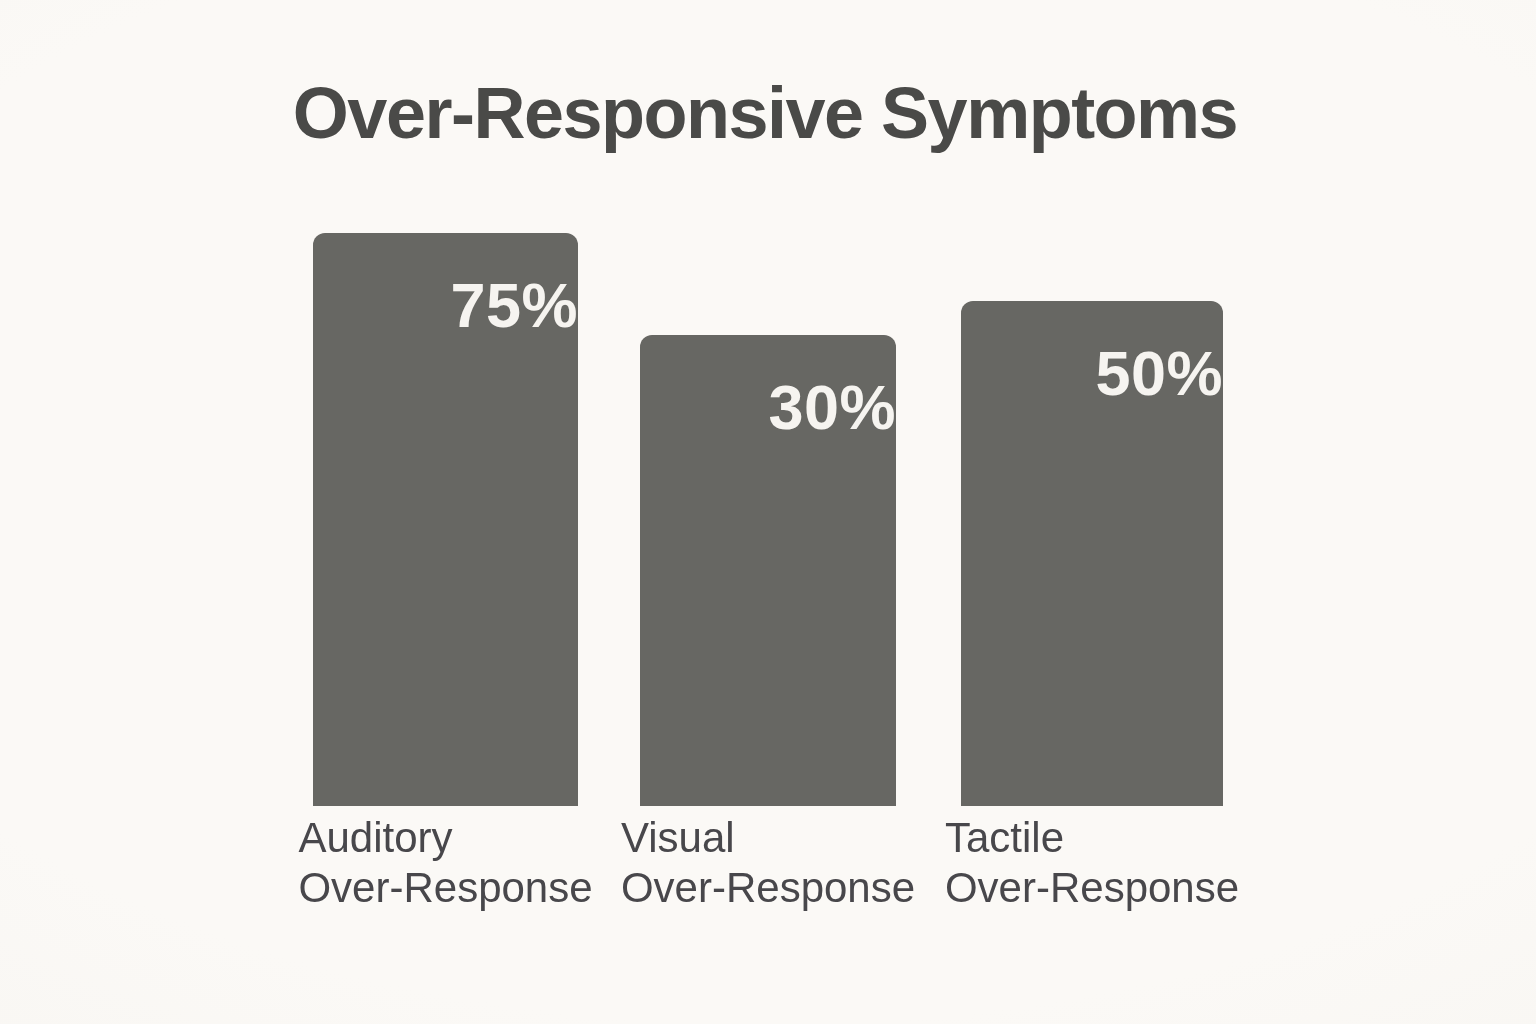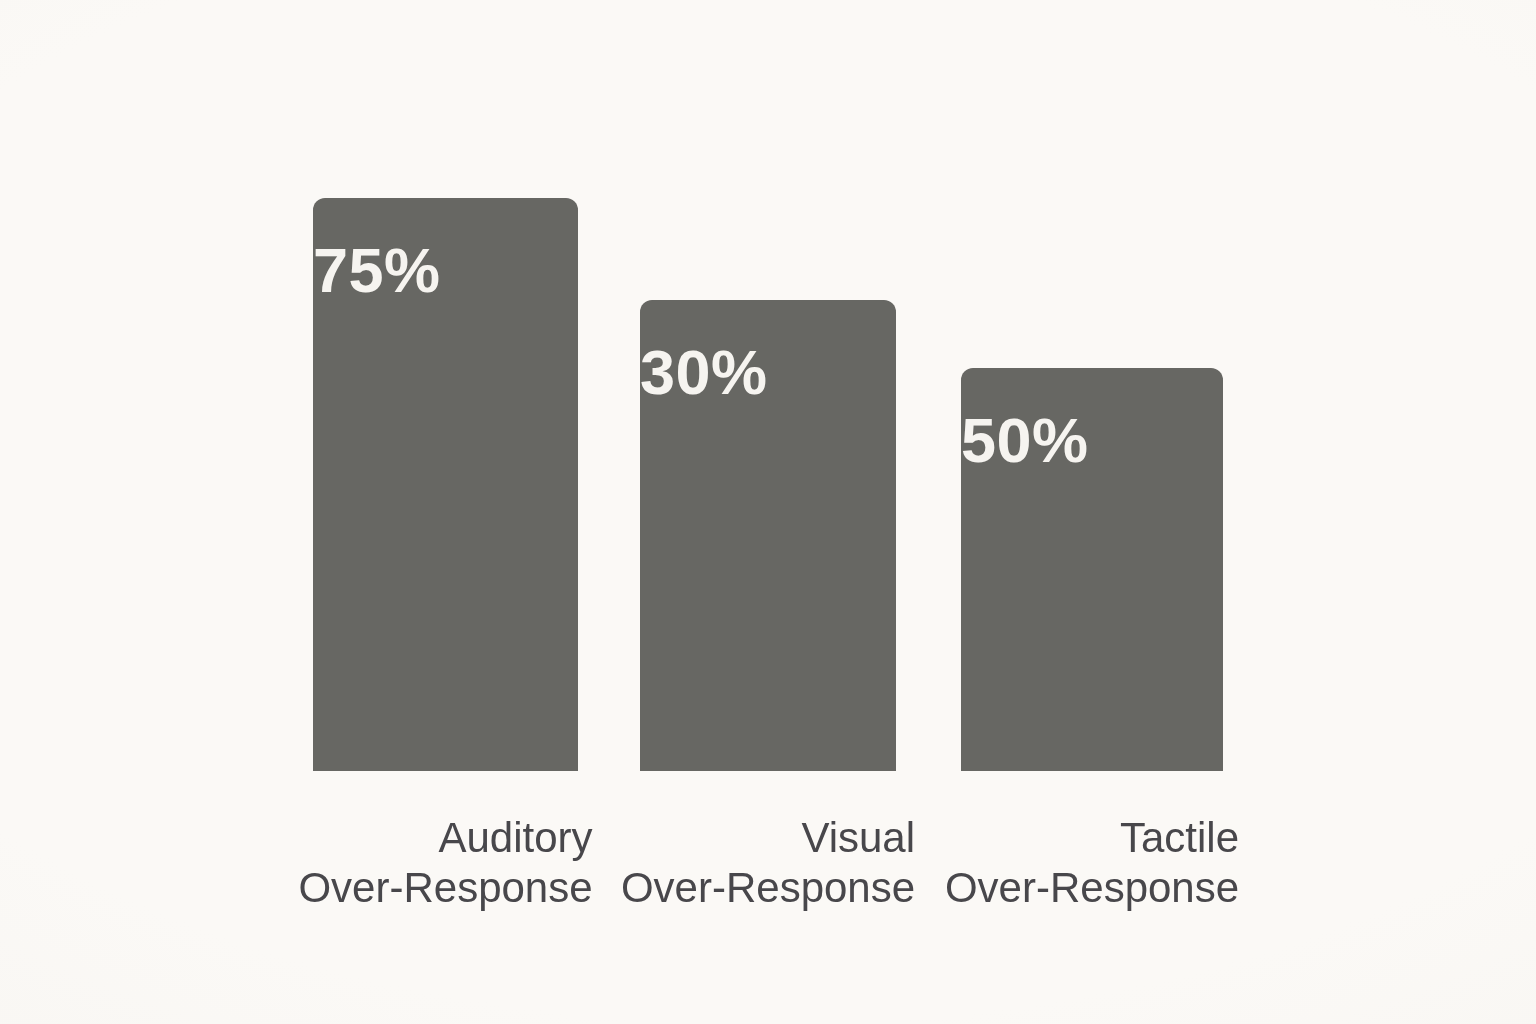--- a/index.html
+++ b/index.html
@@ -46,46 +46,47 @@
     align-items: center;
   }
   .col-0 { width: 265px; }
   .col-1 { width: 256px; margin-left: 62px; }
   .col-2 { width: 262px; margin-left: 65px; }
   .bar {
     width: 100%;
     background: var(--bar);
     border-radius: 12px 12px 0 0;
     display: flex;
-    justify-content: flex-start;
+    justify-content: flex-end;
     align-items: flex-start;
     padding-top: 36px;
   }
   .bar .val {
     font-size: 63px;
     font-weight: 700;
     color: var(--val);
     letter-spacing: 0.5px;
   }
   .cat {
-    margin-top: 42px;
+    margin-top: 7px;
     height: 100px;
     line-height: 50px;
     font-size: 42px;
     font-weight: 400;
     color: var(--cat);
-    text-align: right;
+    text-align: left;
     white-space: nowrap;
   }
 </style>
 </head>
 <body>
 
 <div class="canvas">
 
+  <h1 class="title">Over-Responsive Symptoms</h1>
 
   <div class="chart-row">
 
     <div class="col col-0">
       <div class="bar" style="height: 573px;">
         <span class="val">75%</span>
       </div>
       <div class="cat">
         <span>Auditory</span><br>
         <span>Over-Response</span>
@@ -96,21 +97,21 @@
       <div class="bar" style="height: 471px;">
         <span class="val">30%</span>
       </div>
       <div class="cat">
         <span>Visual</span><br>
         <span>Over-Response</span>
       </div>
     </div>
 
     <div class="col col-2">
-      <div class="bar" style="height: 403px;">
+      <div class="bar" style="height: 505px;">
         <span class="val">50%</span>
       </div>
       <div class="cat">
         <span>Tactile</span><br>
         <span>Over-Response</span>
       </div>
     </div>
 
   </div>
 </div>

